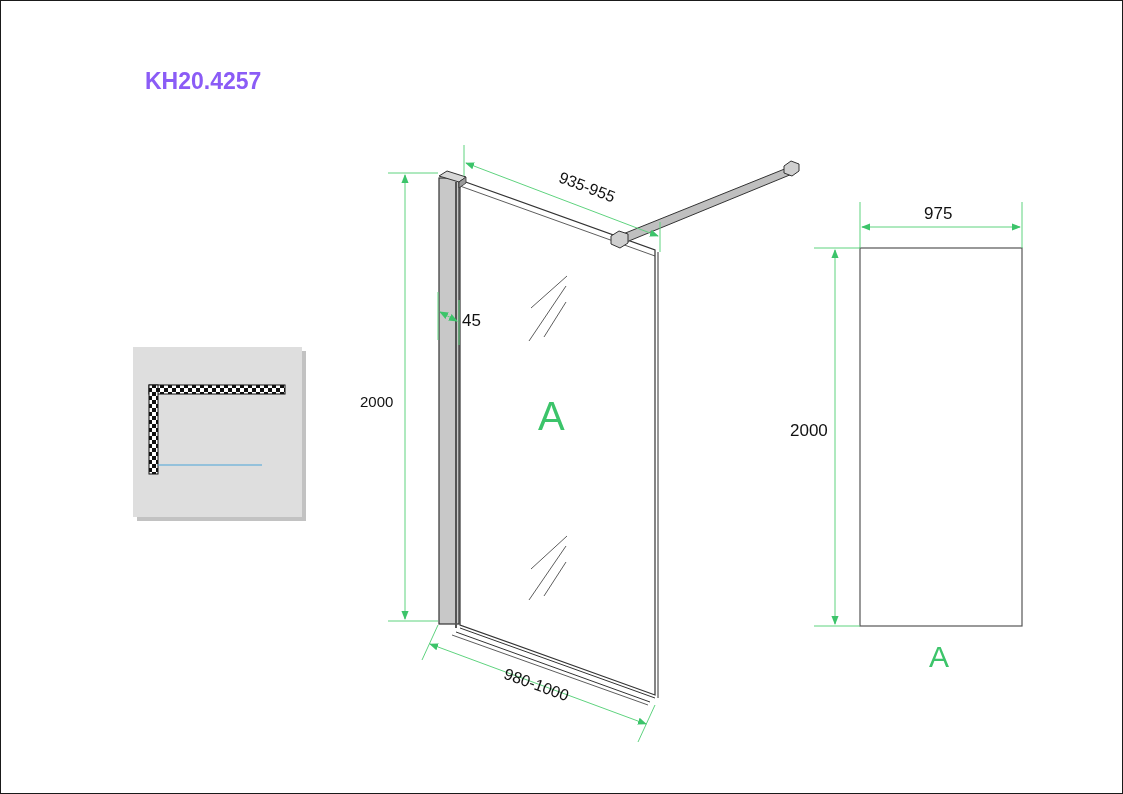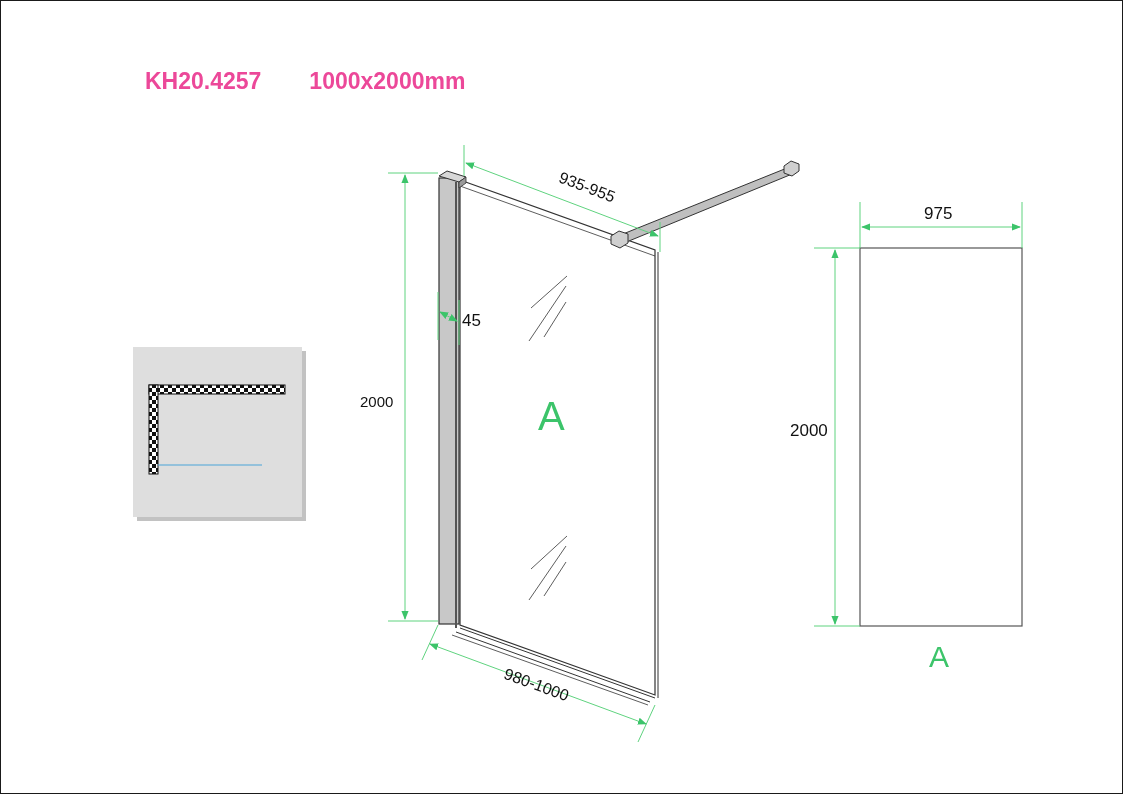--- a/index.html
+++ b/index.html
@@ -1,29 +1,28 @@
 <!DOCTYPE html>
 <html><head>
 <meta charset="utf-8">
 <style>
   html, body { margin: 0; padding: 0; background: #ffffff; }
   body { width: 1123px; height: 794px; position: relative; overflow: hidden; font-family: "Liberation Sans", sans-serif; }
   .frame { position: absolute; left: 0; top: 0; width: 1121px; height: 792px; border: 1px solid #1a1a1a; }
-  .header { position: absolute; top: 68px; left: 145px; display: flex; gap: 48px; color: #ec4899; font-weight: bold; font-size: 23px; font-family: "Liberation Sans", sans-serif; }
+  .header { position: absolute; top: 68px; left: 145px; display: flex; gap: 64px; color: #8b5cf6; font-weight: bold; font-size: 23px; font-family: "Liberation Sans", sans-serif; }
   svg text { font-family: "Liberation Sans", sans-serif; }
   .diagram { position: absolute; left: 0; top: 0; }
 </style>
 </head>
 <body>
 
 <div class="frame"></div>
 
 <div class="header">
   <span>KH20.4257</span>
-  <span>1000x2000mm</span>
 </div>
 
 <svg class="diagram" width="1123" height="794" viewBox="0 0 1123 794" xmlns="http://www.w3.org/2000/svg">
   <defs>
     <marker id="arr" viewBox="0 0 10 10" refX="9" refY="5" markerWidth="9" markerHeight="9" orient="auto-start-reverse">
       <path d="M0,1 L10,5 L0,9 z" fill="#3cc46a"></path>
     </marker>
     <pattern id="checker" width="8" height="8" patternUnits="userSpaceOnUse">
       <rect width="8" height="8" fill="#ffffff"></rect>
       <rect width="4" height="4" fill="#111"></rect>

